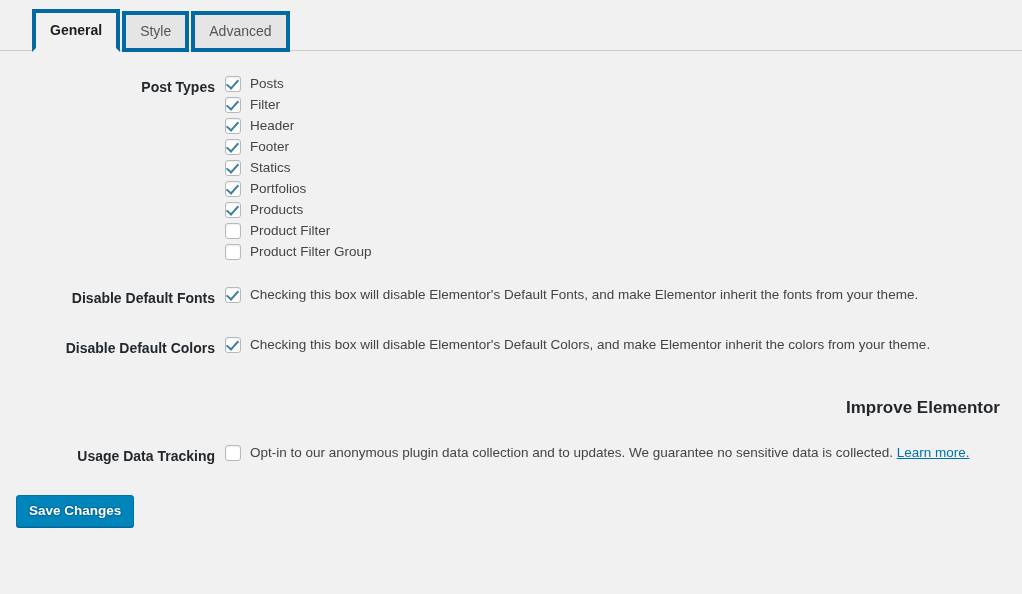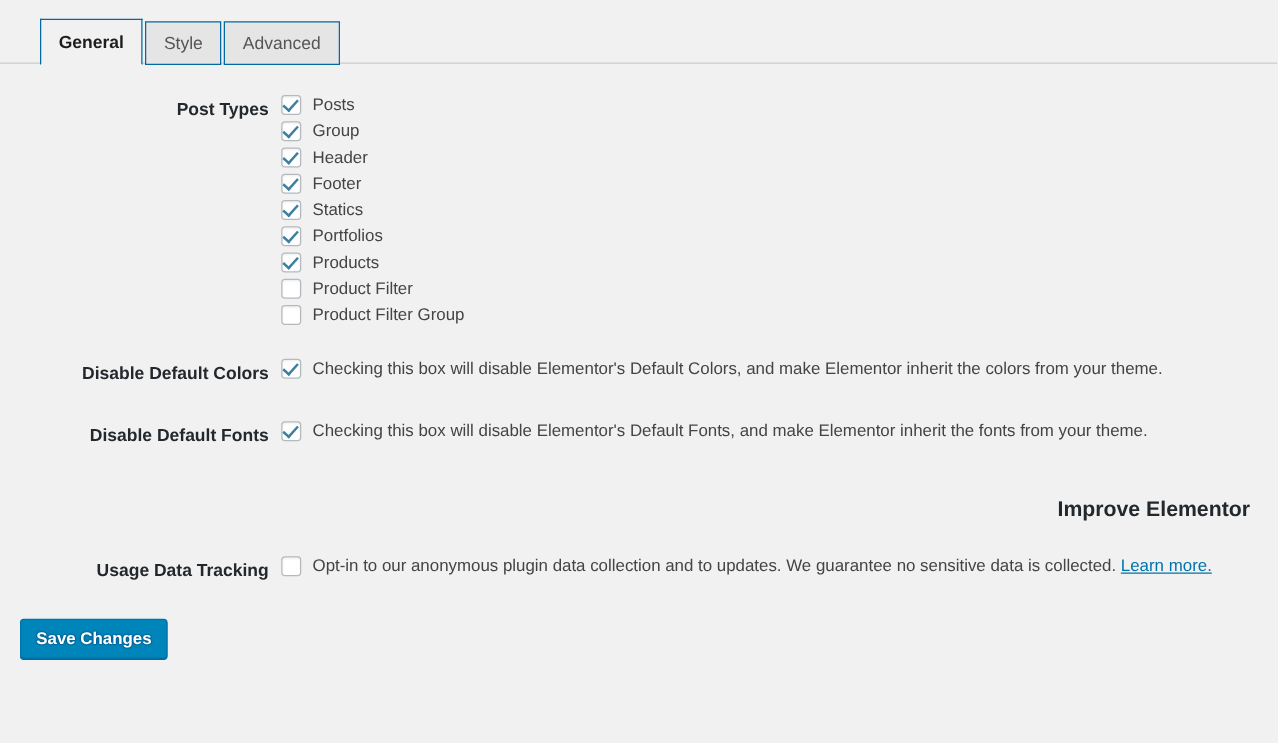--- a/index.html
+++ b/index.html
@@ -40,21 +40,21 @@
     align-items: flex-end;
     height: 51px;
     padding-left: 16px;
   }
   .tab {
     display: inline-block;
     font-size: 14px;
     line-height: 1;
     padding: 9px 14px 10px 14px;
     margin: 0 2px -1px 0;
-    border: 1px solid #0369a1;
+    border: 4px solid #0369a1;
     background: #e5e5e5;
     color: #555;
     text-decoration: none;
     cursor: pointer;
     position: relative;
   }
   .tab.active {
     background: #f1f1f1;
     border-bottom-color: #f1f1f1;
     color: #1d1d1d;
@@ -183,21 +183,21 @@
       <th>Post Types</th>
       <td>
 
         <div class="chk-row">
           <span class="chk checked"></span>
           <span class="chk-label">Posts</span>
         </div>
 
         <div class="chk-row">
           <span class="chk checked"></span>
-          <span class="chk-label">Group</span>
+          <span class="chk-label">Filter</span>
         </div>
 
         <div class="chk-row">
           <span class="chk checked"></span>
           <span class="chk-label">Header</span>
         </div>
 
         <div class="chk-row">
           <span class="chk checked"></span>
           <span class="chk-label">Footer</span>
@@ -225,35 +225,35 @@
 
         <div class="chk-row">
           <span class="chk"></span>
           <span class="chk-label">Product Filter Group</span>
         </div>
 
       </td>
     </tr>
 
     <tr>
+      <th>Disable Default Fonts</th>
+      <td>
+        <div class="chk-row">
+          <span class="chk checked"></span>
+          <span class="desc-text">Checking this box will disable Elementor's Default Fonts, and make Elementor inherit the fonts from your theme.</span>
+        </div>
+      </td>
+    </tr>
+
+    <tr>
       <th>Disable Default Colors</th>
       <td>
         <div class="chk-row">
           <span class="chk checked"></span>
           <span class="desc-text">Checking this box will disable Elementor's Default Colors, and make Elementor inherit the colors from your theme.</span>
-        </div>
-      </td>
-    </tr>
-
-    <tr>
-      <th>Disable Default Fonts</th>
-      <td>
-        <div class="chk-row">
-          <span class="chk checked"></span>
-          <span class="desc-text">Checking this box will disable Elementor's Default Fonts, and make Elementor inherit the fonts from your theme.</span>
         </div>
       </td>
     </tr>
 
     <tr class="section-heading-row">
       <th colspan="2">
         <h2 class="section-heading">Improve Elementor</h2>
       </th>
     </tr>
 

